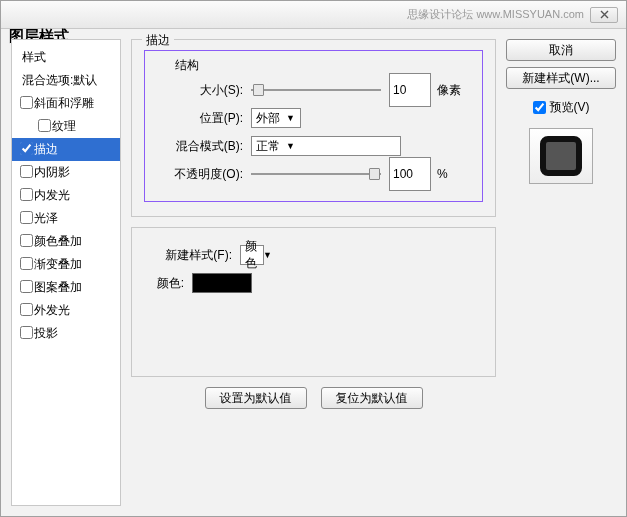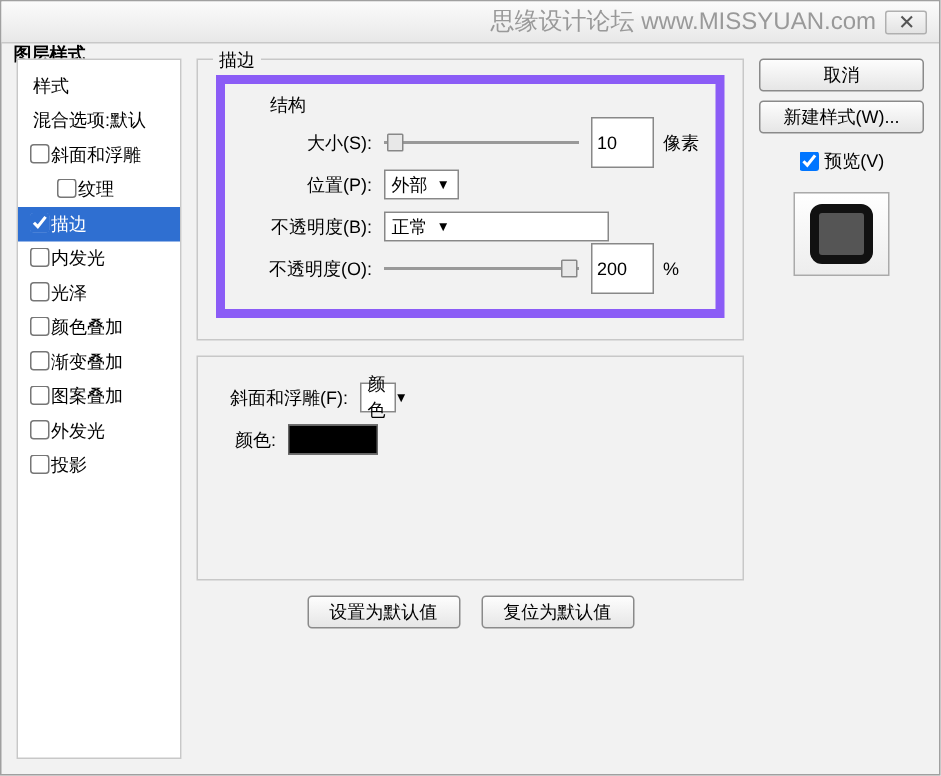--- a/index.html
+++ b/index.html
@@ -1,20 +1,20 @@
 <!DOCTYPE html>
 <html><head>
 <meta charset="utf-8">
 <style>
 * { box-sizing: border-box; margin: 0; padding: 0; font-family: "Microsoft YaHei", SimSun, sans-serif; font-size: 12px; }
 body { background: #f0f0f0; }
 .dialog { width: 627px; height: 517px; background: #f2f2f2; border: 1px solid #a0a0a0; position: relative; }
 .titlebar { height: 28px; background: linear-gradient(#fbfbfb,#e8e8e8); border-bottom: 1px solid #c8c8c8; display: flex; align-items: center; padding: 0 8px; }
-.titlebar .title { flex: 1; font-size: 12px; font-weight: bold; margin-top: 43px; }
-.titlebar .watermark { color: #999; font-size: 16px; margin-right: 6px; }
+.titlebar .title { flex: 1; font-size: 15px; font-weight: bold; margin-top: 43px; }
+.titlebar .watermark { color: #999; font-size: 11px; margin-right: 6px; }
 .titlebar .close { width: 28px; height: 16px; border: 1px solid #b0b0b0; border-radius: 2px; display: flex; align-items: center; justify-content: center; background: linear-gradient(#f7f7f7,#e3e3e3); }
 .body { display: flex; padding: 10px; gap: 10px; height: calc(100% - 28px); }
 .left { width: 110px; border: 1px solid #c8c8c8; background: #fff; padding: 6px 0; }
 .left .hdr { padding: 3px 10px; }
 .left .item { padding: 3px 10px 3px 22px; position: relative; white-space: nowrap; }
 .left .item.sub { padding-left: 40px; }
 .left .item input[type=checkbox] { position: absolute; left: 8px; top: 4px; }
 .left .item.sub input[type=checkbox] { left: 26px; }
 .left .item.selected { background: #2f6fd1; color: #fff; }
 .left .item.selected input[type=checkbox]{ accent-color:#2f6fd1;}
@@ -35,21 +35,21 @@
 .dd-xs { width: 24px; }
 .swatch { width: 60px; height: 20px; background: #000; border: 1px solid #666; }
 .btn-row { display: flex; justify-content: center; gap: 14px; margin-top: 8px; }
 .btn { height: 22px; padding: 0 14px; background: linear-gradient(#fdfdfd,#e6e6e6); border: 1px solid #8a8a8a; border-radius: 3px; display: flex; align-items: center; cursor: default; }
 .right { width: 110px; display: flex; flex-direction: column; align-items: stretch; gap: 6px; }
 .rbtn { height: 22px; background: linear-gradient(#fdfdfd,#e6e6e6); border: 1px solid #8a8a8a; border-radius: 3px; display: flex; align-items: center; justify-content: center; }
 .rbtn.primary { background: linear-gradient(#dff1ff,#a8d8ff); border: 1px solid #3d8fd6; box-shadow: 0 0 0 1px #8ec9f7 inset; }
 .preview-ck { display: flex; align-items: center; justify-content: center; gap: 4px; margin-top: 4px; }
 .preview-box { width: 64px; height: 56px; margin: 6px auto 0; border: 1px solid #aaa; background: linear-gradient(#fff,#ededed); display: flex; align-items: center; justify-content: center; }
 .preview-inner { width: 42px; height: 40px; background: #555; border: 6px solid #111; border-radius: 8px; }
-.struct-inner { border: 6px solid #8b5cf6; padding: 22px 10px 10px 10px; position: relative; }
+.struct-inner { border: 1px solid #8b5cf6; padding: 22px 10px 10px 10px; position: relative; }
 </style>
 </head>
 <body>
 
 <div class="dialog">
   <div class="titlebar">
     <span class="title">图层样式</span>
     <span class="watermark">思缘设计论坛 www.MISSYUAN.com</span>
     <div class="close">
       <svg width="9" height="9" viewBox="0 0 9 9">
@@ -58,20 +58,21 @@
     </div>
   </div>
   <div class="body">
     <div class="left">
       <div class="hdr">样式</div>
       <div class="hdr">混合选项:默认</div>
       <div id="style-list">
           <div class="item"><input type="checkbox" style=""><span>斜面和浮雕</span></div>
           <div class="item sub"><input type="checkbox" style=""><span>纹理</span></div>
           <div class="item selected"><input type="checkbox" checked="" style=""><span>描边</span></div>
+          <div class="item"><input type="checkbox" style=""><span>内阴影</span></div>
           <div class="item"><input type="checkbox" style=""><span>内发光</span></div>
           <div class="item"><input type="checkbox" style=""><span>光泽</span></div>
           <div class="item"><input type="checkbox" style=""><span>颜色叠加</span></div>
           <div class="item"><input type="checkbox" style=""><span>渐变叠加</span></div>
           <div class="item"><input type="checkbox" style=""><span>图案叠加</span></div>
           <div class="item"><input type="checkbox" style=""><span>外发光</span></div>
           <div class="item"><input type="checkbox" style=""><span>投影</span></div>
         </div>
     </div>
 
@@ -91,42 +92,42 @@
             <span class="unit">像素</span>
           </div>
           <div class="row">
             <span class="lbl">位置(P):</span>
             <div class="dropdown dd-sm">
                 <span>外部</span>
                 <span class="arrow">▼</span>
               </div>
           </div>
           <div class="row">
-            <span class="lbl">不透明度(B):</span>
+            <span class="lbl">混合模式(B):</span>
             <div class="dropdown dd-md">
                 <span>正常</span>
                 <span class="arrow">▼</span>
               </div>
           </div>
           <div class="row">
             <span class="lbl">不透明度(O):</span>
             <div class="slider-track">
                 <div class="slider-thumb" style="left:118px"></div>
               </div>
             <div class="numbox">
-                <span>200</span>
+                <span>100</span>
               </div>
             <span class="unit">%</span>
           </div>
         </div>
       </div>
 
       <div class="fieldset" style="height:150px">
         <div class="row">
-          <span class="lbl">斜面和浮雕(F):</span>
+          <span class="lbl">新建样式(F):</span>
           <div class="dropdown dd-xs">
               <span>颜色</span>
               <span class="arrow">▼</span>
             </div>
         </div>
         <div class="row">
           <span class="lbl" style="width:40px">颜色:</span>
           <div class="swatch"></div>
         </div>
       </div>

